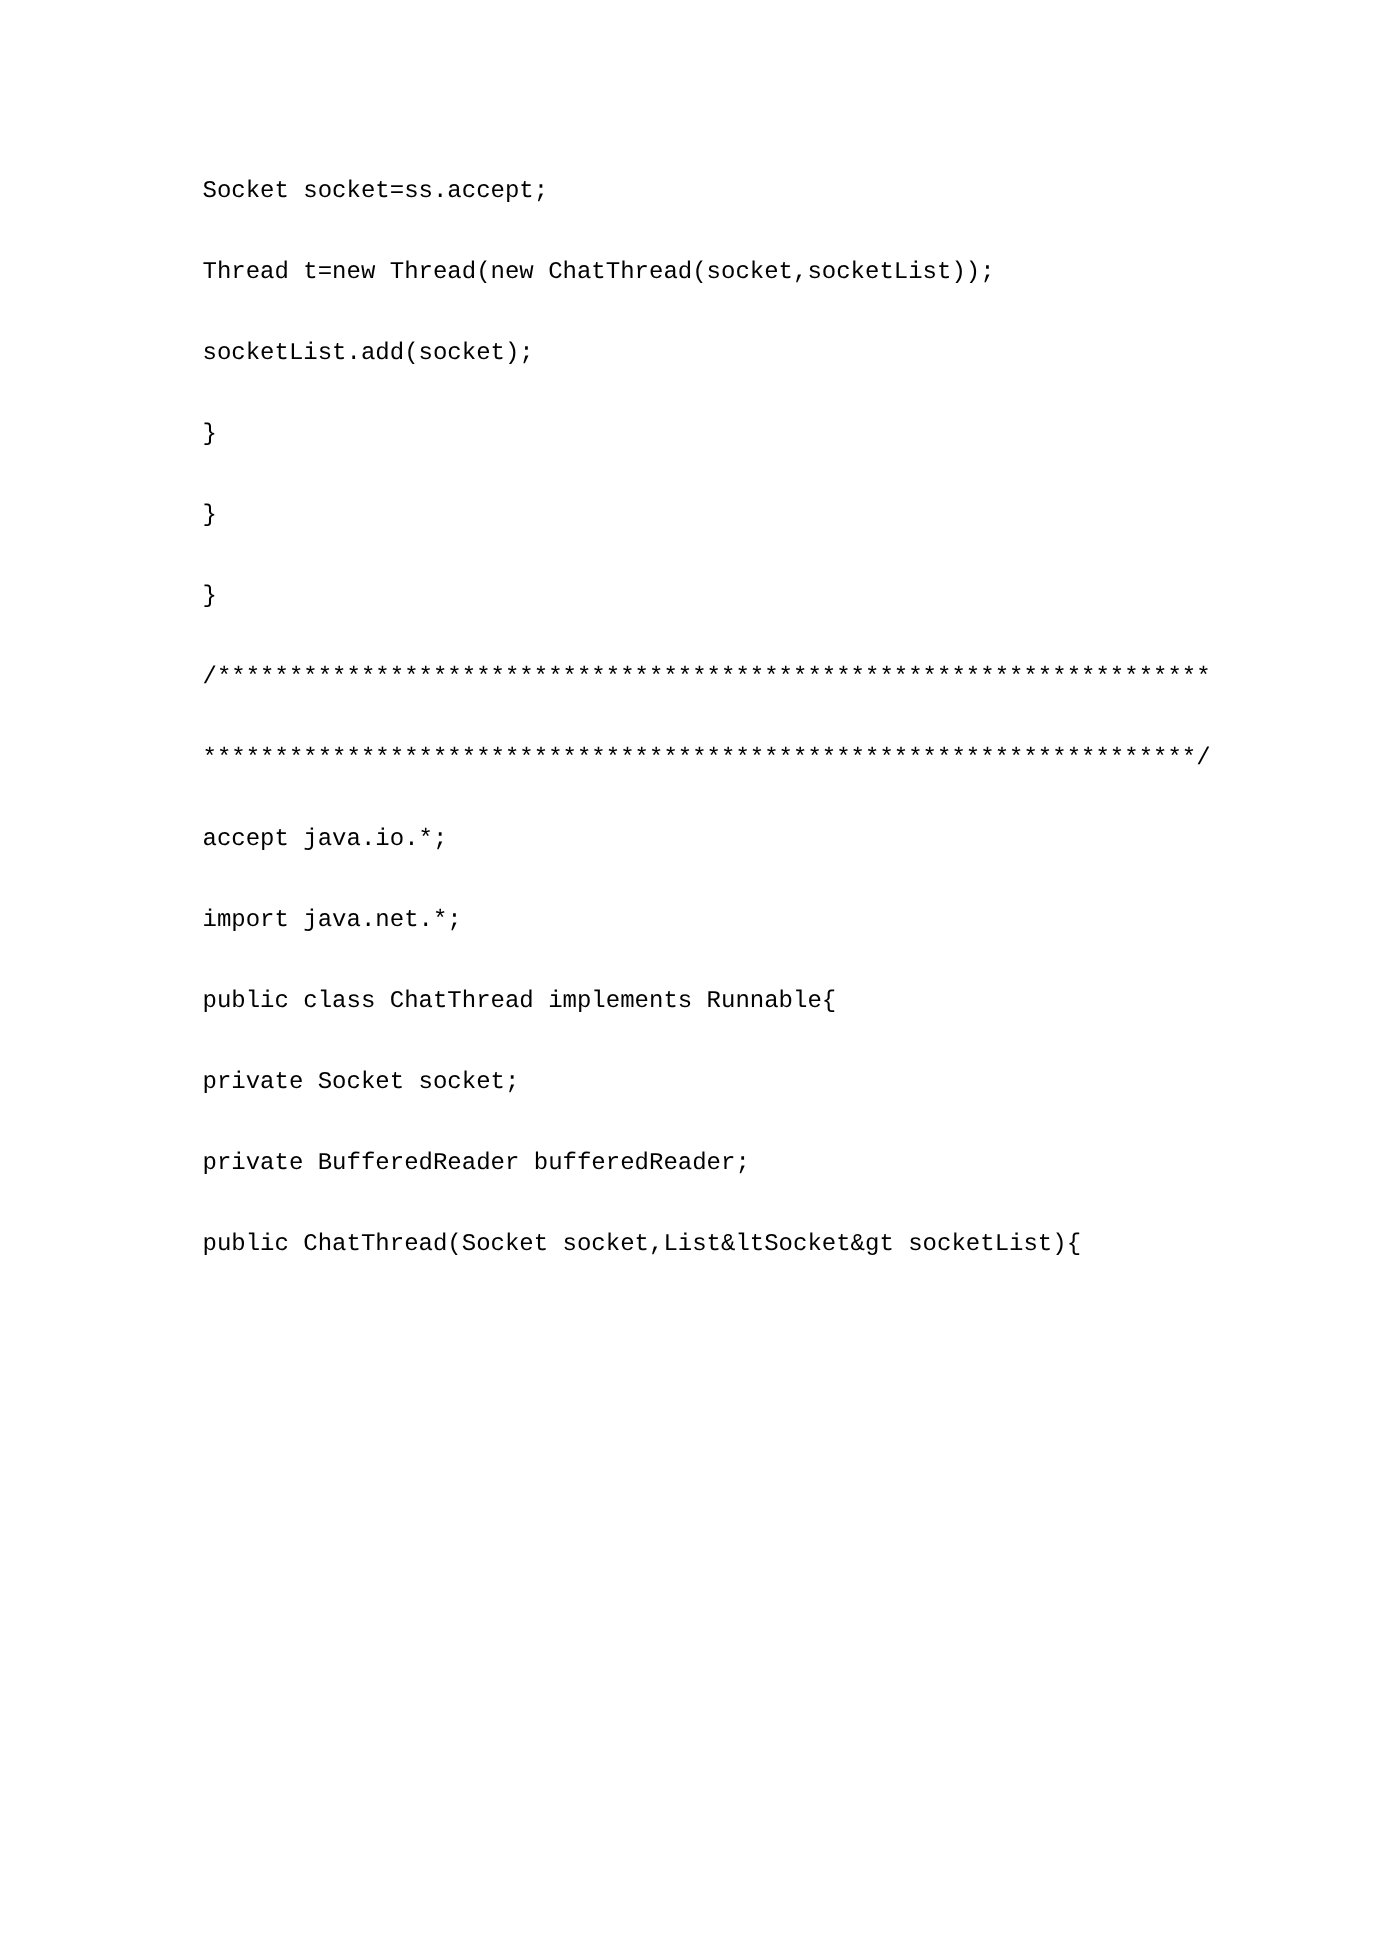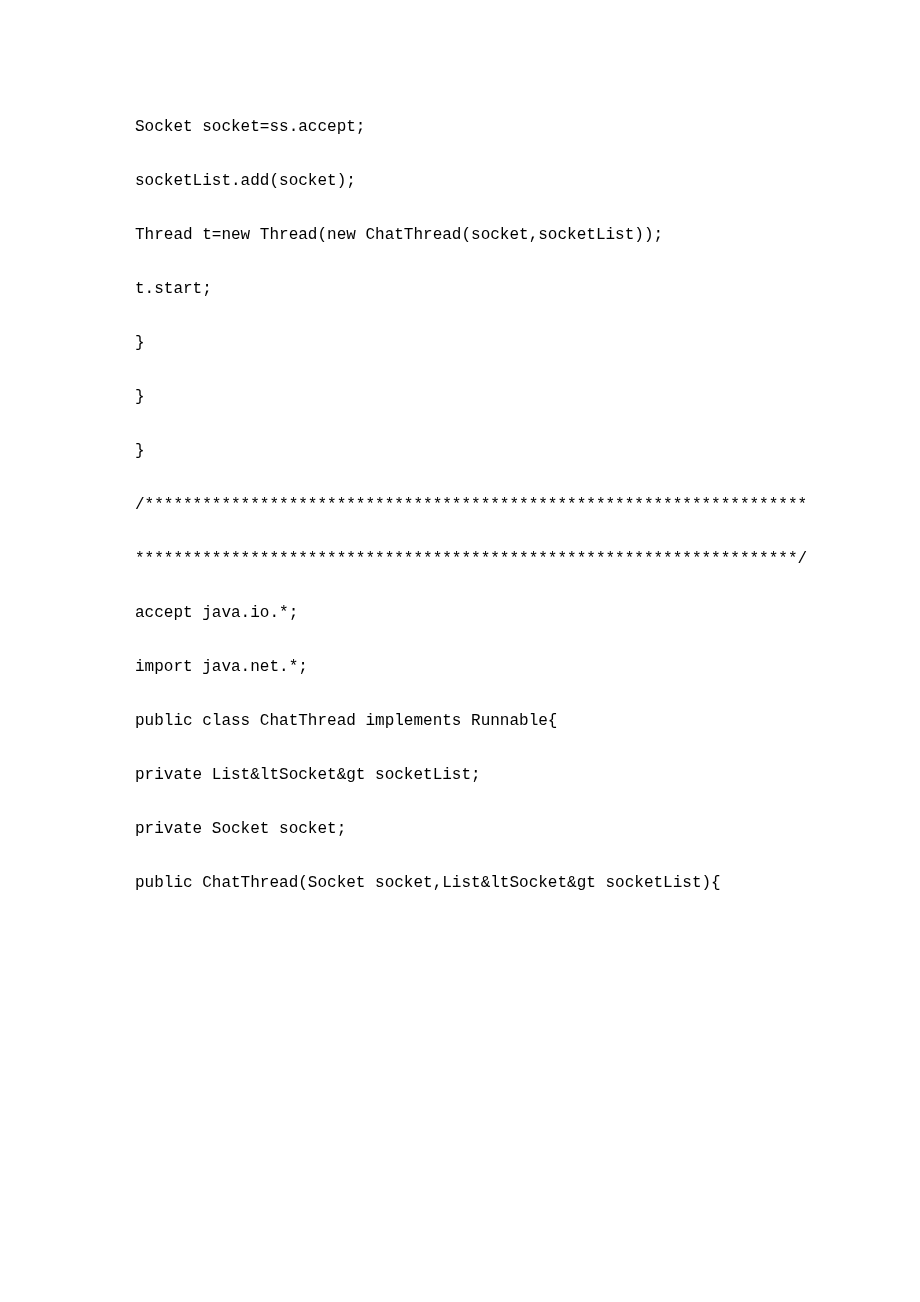--- a/index.html
+++ b/index.html
@@ -23,27 +23,26 @@
     white-space: pre-wrap;
     word-break: break-all;
     font-family: "SimSun", "宋体", "Courier New", monospace;
   }
 </style>
 </head>
 <body>
 
 <div class="page">
   <p class="code-line">Socket socket=ss.accept;</p>
+  <p class="code-line">Thread t=new Thread(new ChatThread(socket,socketList));</p>
   <p class="code-line">socketList.add(socket);</p>
-  <p class="code-line">Thread t=new Thread(new ChatThread(socket,socketList));</p>
-  <p class="code-line">t.start;</p>
   <p class="code-line">}</p>
   <p class="code-line">}</p>
   <p class="code-line">}</p>
   <p class="code-line">/*********************************************************************</p>
   <p class="code-line">*********************************************************************/</p>
   <p class="code-line">accept java.io.*;</p>
   <p class="code-line">import java.net.*;</p>
   <p class="code-line">public class ChatThread implements Runnable{</p>
-  <p class="code-line">private List&amp;ltSocket&amp;gt socketList;</p>
   <p class="code-line">private Socket socket;</p>
+  <p class="code-line">private BufferedReader bufferedReader;</p>
   <p class="code-line">public ChatThread(Socket socket,List&amp;ltSocket&amp;gt socketList){</p>
 </div>
 
 </body></html>

